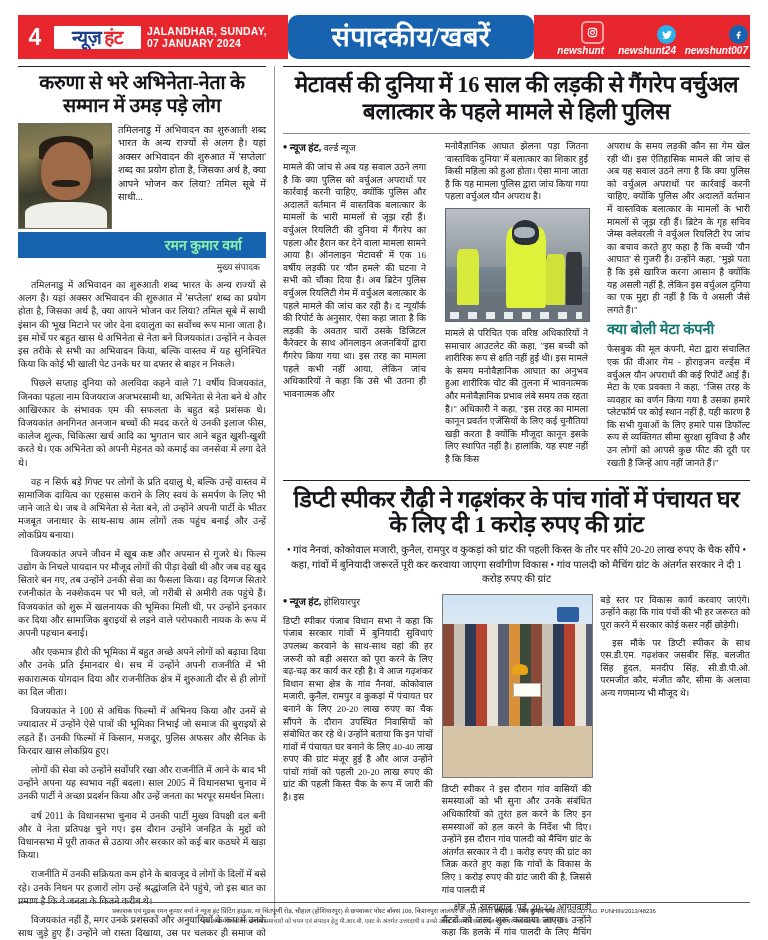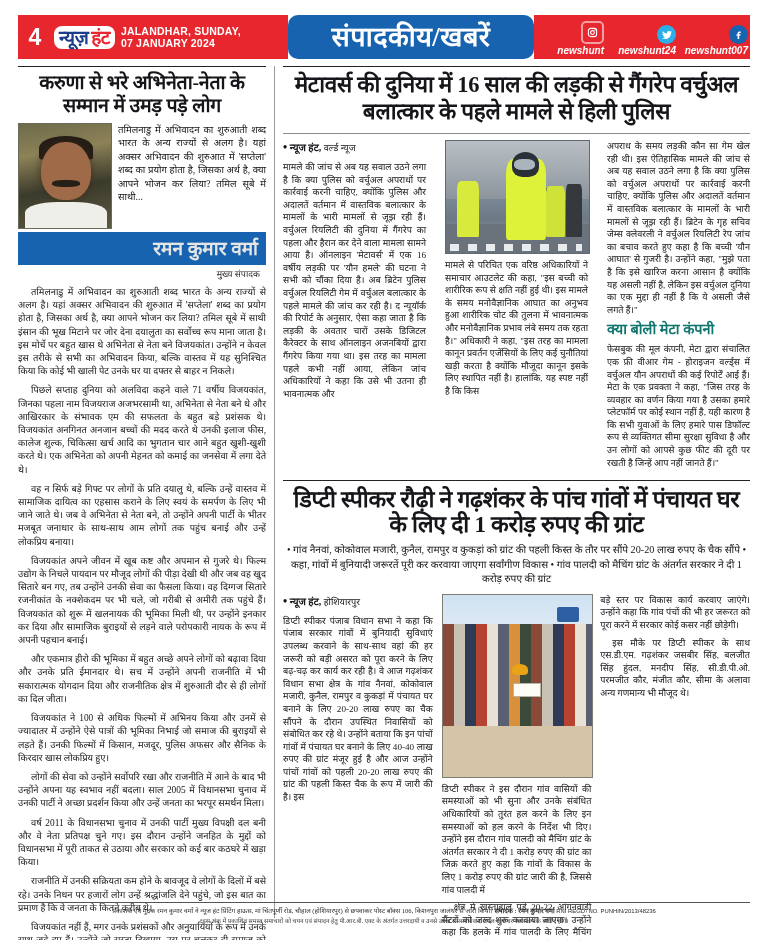--- a/index.html
+++ b/index.html
@@ -14,21 +14,21 @@
     box-sizing:border-box;padding:15px 18px 0 18px;background:#fff;
   }
 
   
   .masthead{display:flex;align-items:stretch;height:44px;width:100%;}
   .mh-left{background:#e8262d;display:flex;align-items:center;flex:0 0 262px;padding:0 4px;}
   .page-no{
     color:#fff;font-weight:bold;font-size:23px;line-height:1;
     font-family:"Liberation Sans",sans-serif;width:26px;text-align:center;
   }
-  .logo-box{background:#fff;padding:2px 5px;margin:0 6px;border-radius:8px;display:flex;align-items:center;}
+  .logo-box{background:#fff;padding:2px 18px;margin:0 6px;border-radius:1px;display:flex;align-items:center;}
   .logo-a{color:#1a3e8c;font-weight:bold;font-size:19px;line-height:1;letter-spacing:-.5px;}
   .logo-b{color:#e8262d;font-weight:bold;font-size:19px;line-height:1;margin-left:3px;letter-spacing:-.5px;}
   .mh-date{
     color:#fff;font-family:"Liberation Sans",sans-serif;font-weight:bold;
     font-size:10.5px;line-height:12.5px;letter-spacing:.2px;
   }
   .mh-center{
     background:#1763b0;flex:1 1 auto;display:flex;align-items:center;justify-content:center;border-radius:10px;
   }
   .mh-title{color:#fff;font-weight:bold;font-size:27px;line-height:1;letter-spacing:.5px;}
@@ -64,22 +64,22 @@
   }
   .ed-photo .face{
     position:absolute;left:22px;top:18px;width:50px;height:58px;border-radius:48% 48% 44% 44%;
     background:#9e6a48;box-shadow:0 0 7px 2px rgba(60,40,25,.5);
   }
   .ed-photo .hair{position:absolute;left:20px;top:12px;width:54px;height:24px;border-radius:50% 50% 10% 10%;background:#241d16;}
   .ed-photo .mous{position:absolute;left:33px;top:56px;width:28px;height:7px;border-radius:40%;background:#261f18;}
   .ed-photo .shirt{position:absolute;left:6px;bottom:0;width:82px;height:26px;border-radius:40% 40% 0 0;background:#efefe9;}
   .ed-intro-text{font-size:9.6px;line-height:13.4px;text-align:justify;}
   .ed-byline{
-    background:#1763b0;color:#e5e5e5;text-align:right;font-weight:bold;font-size:19px;
-    padding:3px 8px 4px 8px;margin-top:2px;
+    background:#1763b0;color:#86efac;text-align:right;font-weight:bold;font-size:14px;
+    padding:3px 24px 4px 8px;margin-top:2px;
   }
   .ed-role{text-align:right;font-size:9px;margin:2px 6px 6px 0;color:#2a2a2a;}
   .ed-body p{font-size:9.4px;line-height:13.2px;text-align:justify;margin:0 0 6px 0;text-indent:13px;}
 
   
   .rt-rule{border-top:1.6px solid #222;margin-bottom:4px;}
   h2.lead-head{
     font-size:22.5px;line-height:27px;font-weight:bold;text-align:center;
     margin:2px 0 8px 0;letter-spacing:-.3px;
   }
@@ -254,20 +254,23 @@
               <span class="bullet">•</span>
               <span class="bn">न्यूज हंट</span>,
               <span class="bs">वर्ल्ड न्यूज</span>
             </div>
             <div class="txt">
               <p class="noind">मामले की जांच से अब यह सवाल उठने लगा है कि क्या पुलिस को वर्चुअल अपराधों पर कार्रवाई करनी चाहिए, क्योंकि पुलिस और अदालतें वर्तमान में वास्तविक बलात्कार के मामलों के भारी मामलों से जूझ रही हैं। वर्चुअल रियलिटी की दुनिया में गैंगरेप का पहला और हैरान कर देने वाला मामला सामने आया है। ऑनलाइन 'मेटावर्स' में एक 16 वर्षीय लड़की पर 'यौन हमले' की घटना ने सभी को चौंका दिया है। अब ब्रिटेन पुलिस वर्चुअल रियलिटी गेम में वर्चुअल बलात्कार के पहले मामले की जांच कर रही है। द न्यूयॉर्क की रिपोर्ट के अनुसार, ऐसा कहा जाता है कि लड़की के अवतार चारों उसके डिजिटल कैरेक्टर के साथ ऑनलाइन अजनबियों द्वारा गैंगरेप किया गया था। इस तरह का मामला पहले कभी नहीं आया, लेकिन जांच अधिकारियों ने कहा कि उसे भी उतना ही भावनात्मक और</p>
             </div>
           </div>
 
           <div class="scol">
+            <div class="txt">
+              <p class="noind">मनोवैज्ञानिक आघात झेलना पड़ा जितना 'वास्तविक दुनिया' में बलात्कार का शिकार हुई किसी महिला को हुआ होता। ऐसा माना जाता है कि यह मामला पुलिस द्वारा जांच किया गया पहला वर्चुअल यौन अपराध है।</p>
+            </div>
             <div class="photo-police">
               <div class="bldg"></div>
               <div class="road"></div>
               <div class="zebra"></div>
               <div class="c2"></div>
               <div class="p2"></div>
               <div class="c3"></div>
               <div class="p1"></div>
               <div class="cop"></div>
               <div class="helm"></div>

